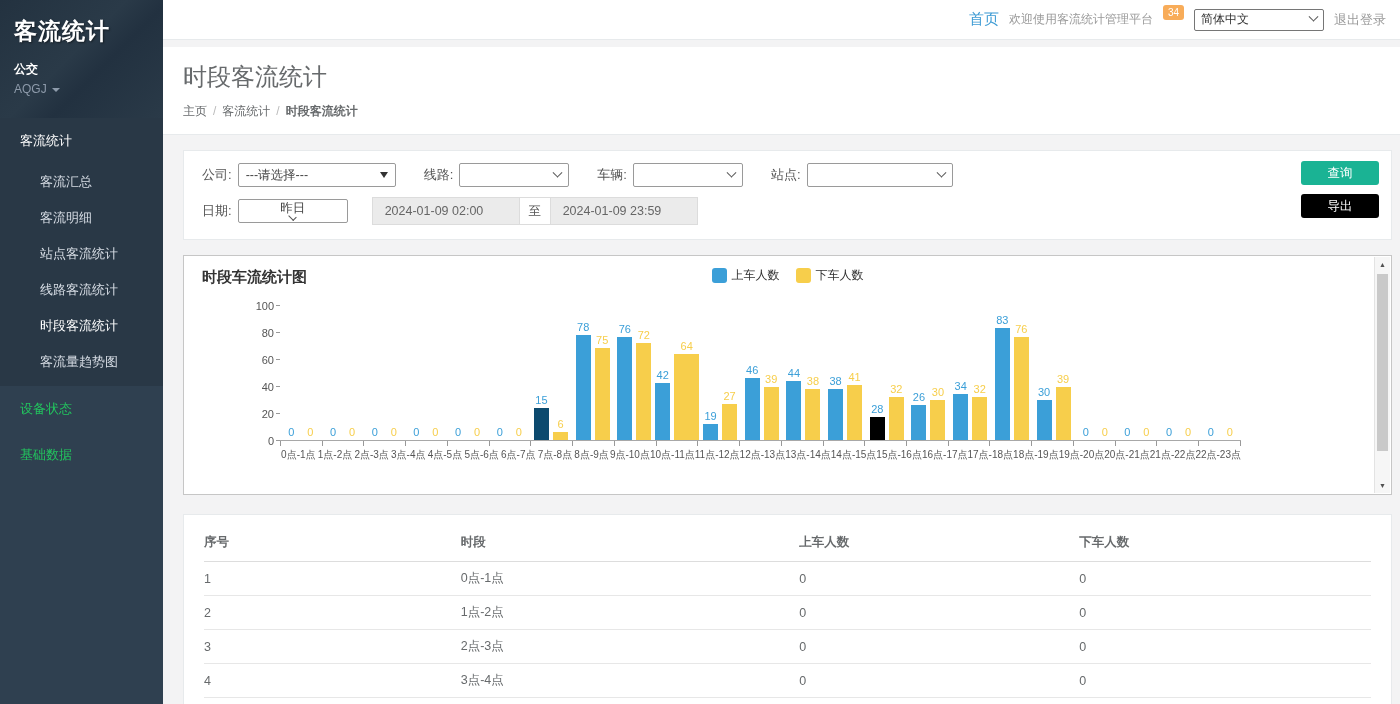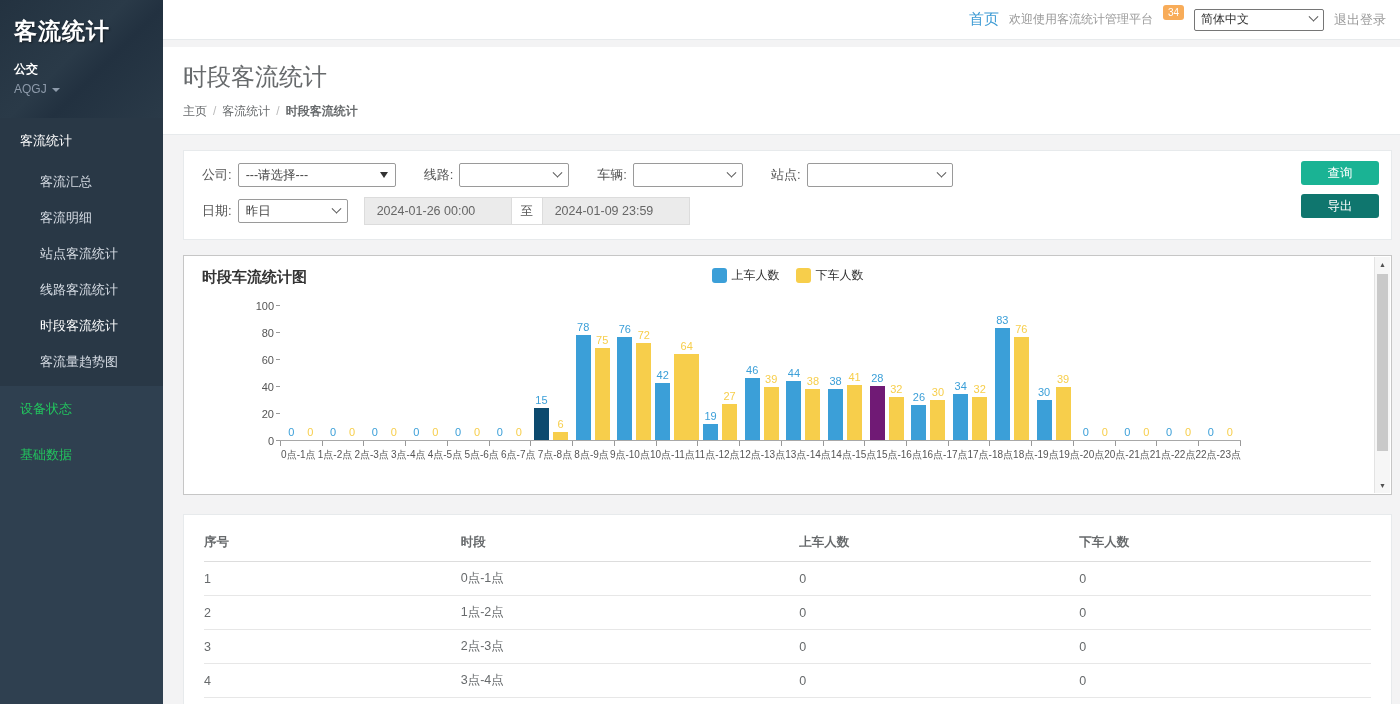--- a/index.html
+++ b/index.html
@@ -52,21 +52,21 @@
   .frow + .frow { margin-top:10px; }
   .flabel { margin-right:6px; }
   .sel { height:24px; border:1px solid #9a9a9a; border-radius:2px; background:#fff; display:flex;
     align-items:center; justify-content:space-between; padding:0 7px; font-size:12.5px; color:#444;
     cursor:pointer; margin-right:28px; }
   .sel .tri { width:0; height:0; border-left:4.5px solid transparent; border-right:4.5px solid transparent;
     border-top:6px solid #333; }
   .sel .chev { width:7px; height:7px; border-right:1.6px solid #555; border-bottom:1.6px solid #555;
     transform:rotate(45deg) translate(-2px,-2px); }
   .w-company{ width:158px; } .w-line{ width:110px; } .w-vehicle{ width:110px; } .w-station{ width:146px; margin-right:0; }
-  .w-date{ width:110px; margin-right:16px; }
+  .w-date{ width:110px; margin-right:24px;flex-direction:column; }
   .dategroup { display:flex; align-items:stretch; height:28px; }
   .dateinput { background:#ebebeb; border:1px solid #dcdcdc; width:148px; display:flex; align-items:center;
     padding-left:12px; font-size:12.5px; color:#666; }
   .date-to { background:#fff; border-top:1px solid #dcdcdc; border-bottom:1px solid #dcdcdc;
     width:30px; display:flex; align-items:center; justify-content:center; font-size:12.5px; color:#555; }
   .btn-col { position:absolute; right:12px; top:10px; display:flex; flex-direction:column; gap:9px;align-items:center; }
   .btn { width:78px; height:24px; border:none; border-radius:3px; color:#fff; font-size:12.5px;
     cursor:pointer; font-family:inherit; }
 
   
@@ -180,28 +180,28 @@
             <span class="chev"></span>
           </div>
         </div>
         <div class="frow">
           <span class="flabel">日期:</span>
           <div class="sel w-date">
             <span>昨日</span>
             <span class="chev"></span>
           </div>
           <div class="dategroup">
-            <div class="dateinput">2024-01-26 00:00</div>
+            <div class="dateinput">2024-01-09 02:00</div>
             <div class="date-to">至</div>
             <div class="dateinput">2024-01-09 23:59</div>
           </div>
         </div>
         <div class="btn-col">
           <button class="btn" id="btn-query" style="background: rgb(26, 179, 148);">查询</button>
-          <button class="btn" id="btn-export" style="background: #0f766e;">导出</button>
+          <button class="btn" id="btn-export" style="background: #000000;">导出</button>
         </div>
       </div>
 
       <div class="chart-panel">
         <div class="chart-head">
           <span class="chart-title">时段车流统计图</span>
           <div class="legend" id="chart-legend">
               <span class="item">
                 <span class="swatch" style="background: rgb(59, 159, 216);"></span>
                 <span>上车人数</span>
@@ -335,21 +335,21 @@
                 </div>
                 <div class="group">
                   <div class="bar" style="height: 51.3px; background: rgb(59, 159, 216);">
                     <span class="val" style="color: rgb(59, 159, 216);">38</span>
                   </div>
                   <div class="bar" style="height: 55.35px; background: rgb(247, 206, 75);">
                     <span class="val" style="color: rgb(247, 206, 75);">41</span>
                   </div>
                 </div>
                 <div class="group">
-                  <div class="bar" style="height: 54px; background: #701a75;">
+                  <div class="bar" style="height: 23px; background: #000000;">
                     <span class="val" style="color: rgb(59, 159, 216);">28</span>
                   </div>
                   <div class="bar" style="height: 43.2px; background: rgb(247, 206, 75);">
                     <span class="val" style="color: rgb(247, 206, 75);">32</span>
                   </div>
                 </div>
                 <div class="group">
                   <div class="bar" style="height: 35.1px; background: rgb(59, 159, 216);">
                     <span class="val" style="color: rgb(59, 159, 216);">26</span>
                   </div>

